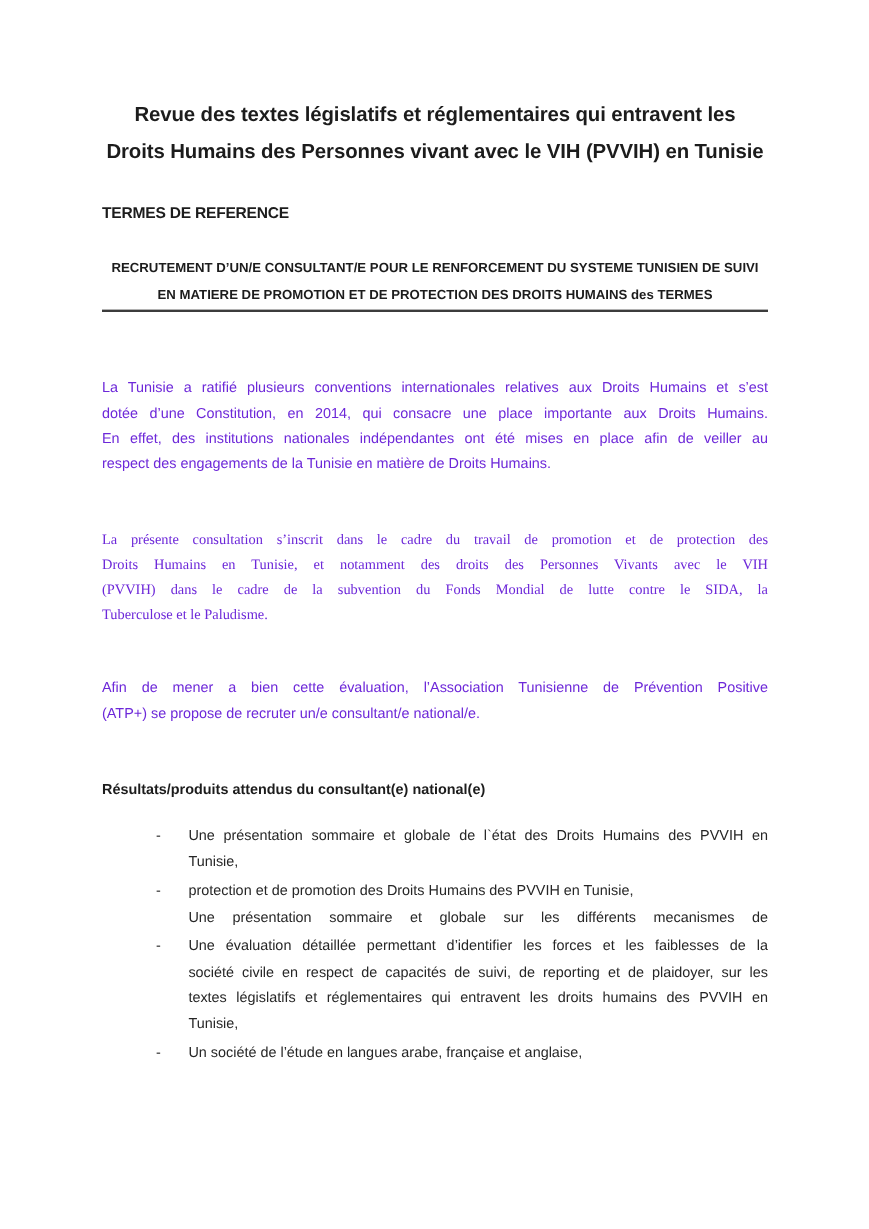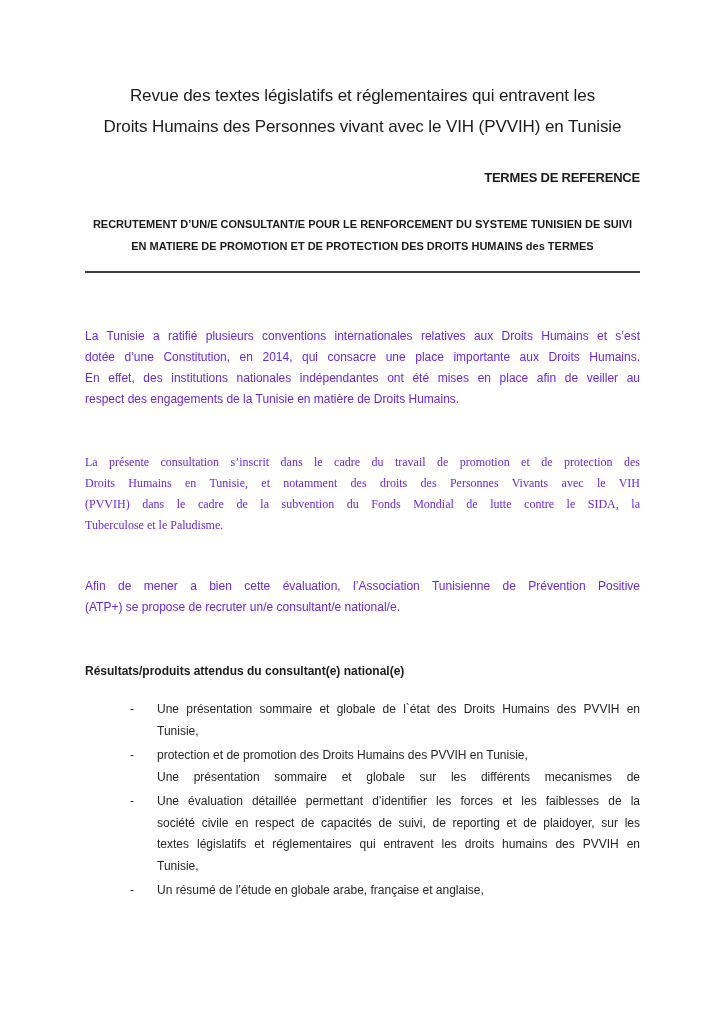--- a/index.html
+++ b/index.html
@@ -17,50 +17,50 @@
   .page {
     box-sizing: border-box;
     width: 724px;
     height: 1024px;
     padding: 80px 84px 0 85px;
     background: #ffffff;
   }
 
   
   .doc-title {
-    font-weight: normal;
+    font-weight: bold;
     font-size: 17px;
     line-height: 31px;
     text-align: center;
     color: #1c1c1c;
     letter-spacing: -0.1px;
   }
   .t-line { white-space: nowrap; }
 
   
   .termes {
     margin-top: 27px;
     font-weight: bold;
     font-size: 13px;
     line-height: 17px;
-    text-align: right;
+    text-align: left;
     color: #1c1c1c;
     letter-spacing: -0.2px;
   }
 
   
   .recrut {
     margin-top: 27px;
     font-weight: bold;
     font-size: 11px;
     line-height: 22px;
     text-align: center;
     color: #1c1c1c;
     border-bottom: 2px solid #3c3c3c;
-    padding-bottom: 14px;
+    padding-bottom: 1px;
   }
   .r-line { white-space: nowrap; }
 
   
   .para {
     font-size: 12px;
     line-height: 21px;
     color: #6d28d9;
   }
   .jline {
@@ -157,18 +157,18 @@
     <div class="bullet">
       <span class="dash">-</span>
       <div class="jline">Une évaluation détaillée permettant d’identifier les forces et les faiblesses de la</div>
       <div class="jline">société civile en respect de capacités de suivi, de reporting et de plaidoyer, sur les</div>
       <div class="jline">textes législatifs et réglementaires qui entravent les droits humains des PVVIH en</div>
       <div class="jline last">Tunisie,</div>
     </div>
 
     <div class="bullet">
       <span class="dash">-</span>
-      <div class="jline last">Un résumé de l’étude en globale arabe, française et anglaise,</div>
+      <div class="jline last">Un société de l’étude en langues arabe, française et anglaise,</div>
     </div>
 
   </div>
 
 </div>
 
 </body></html>

